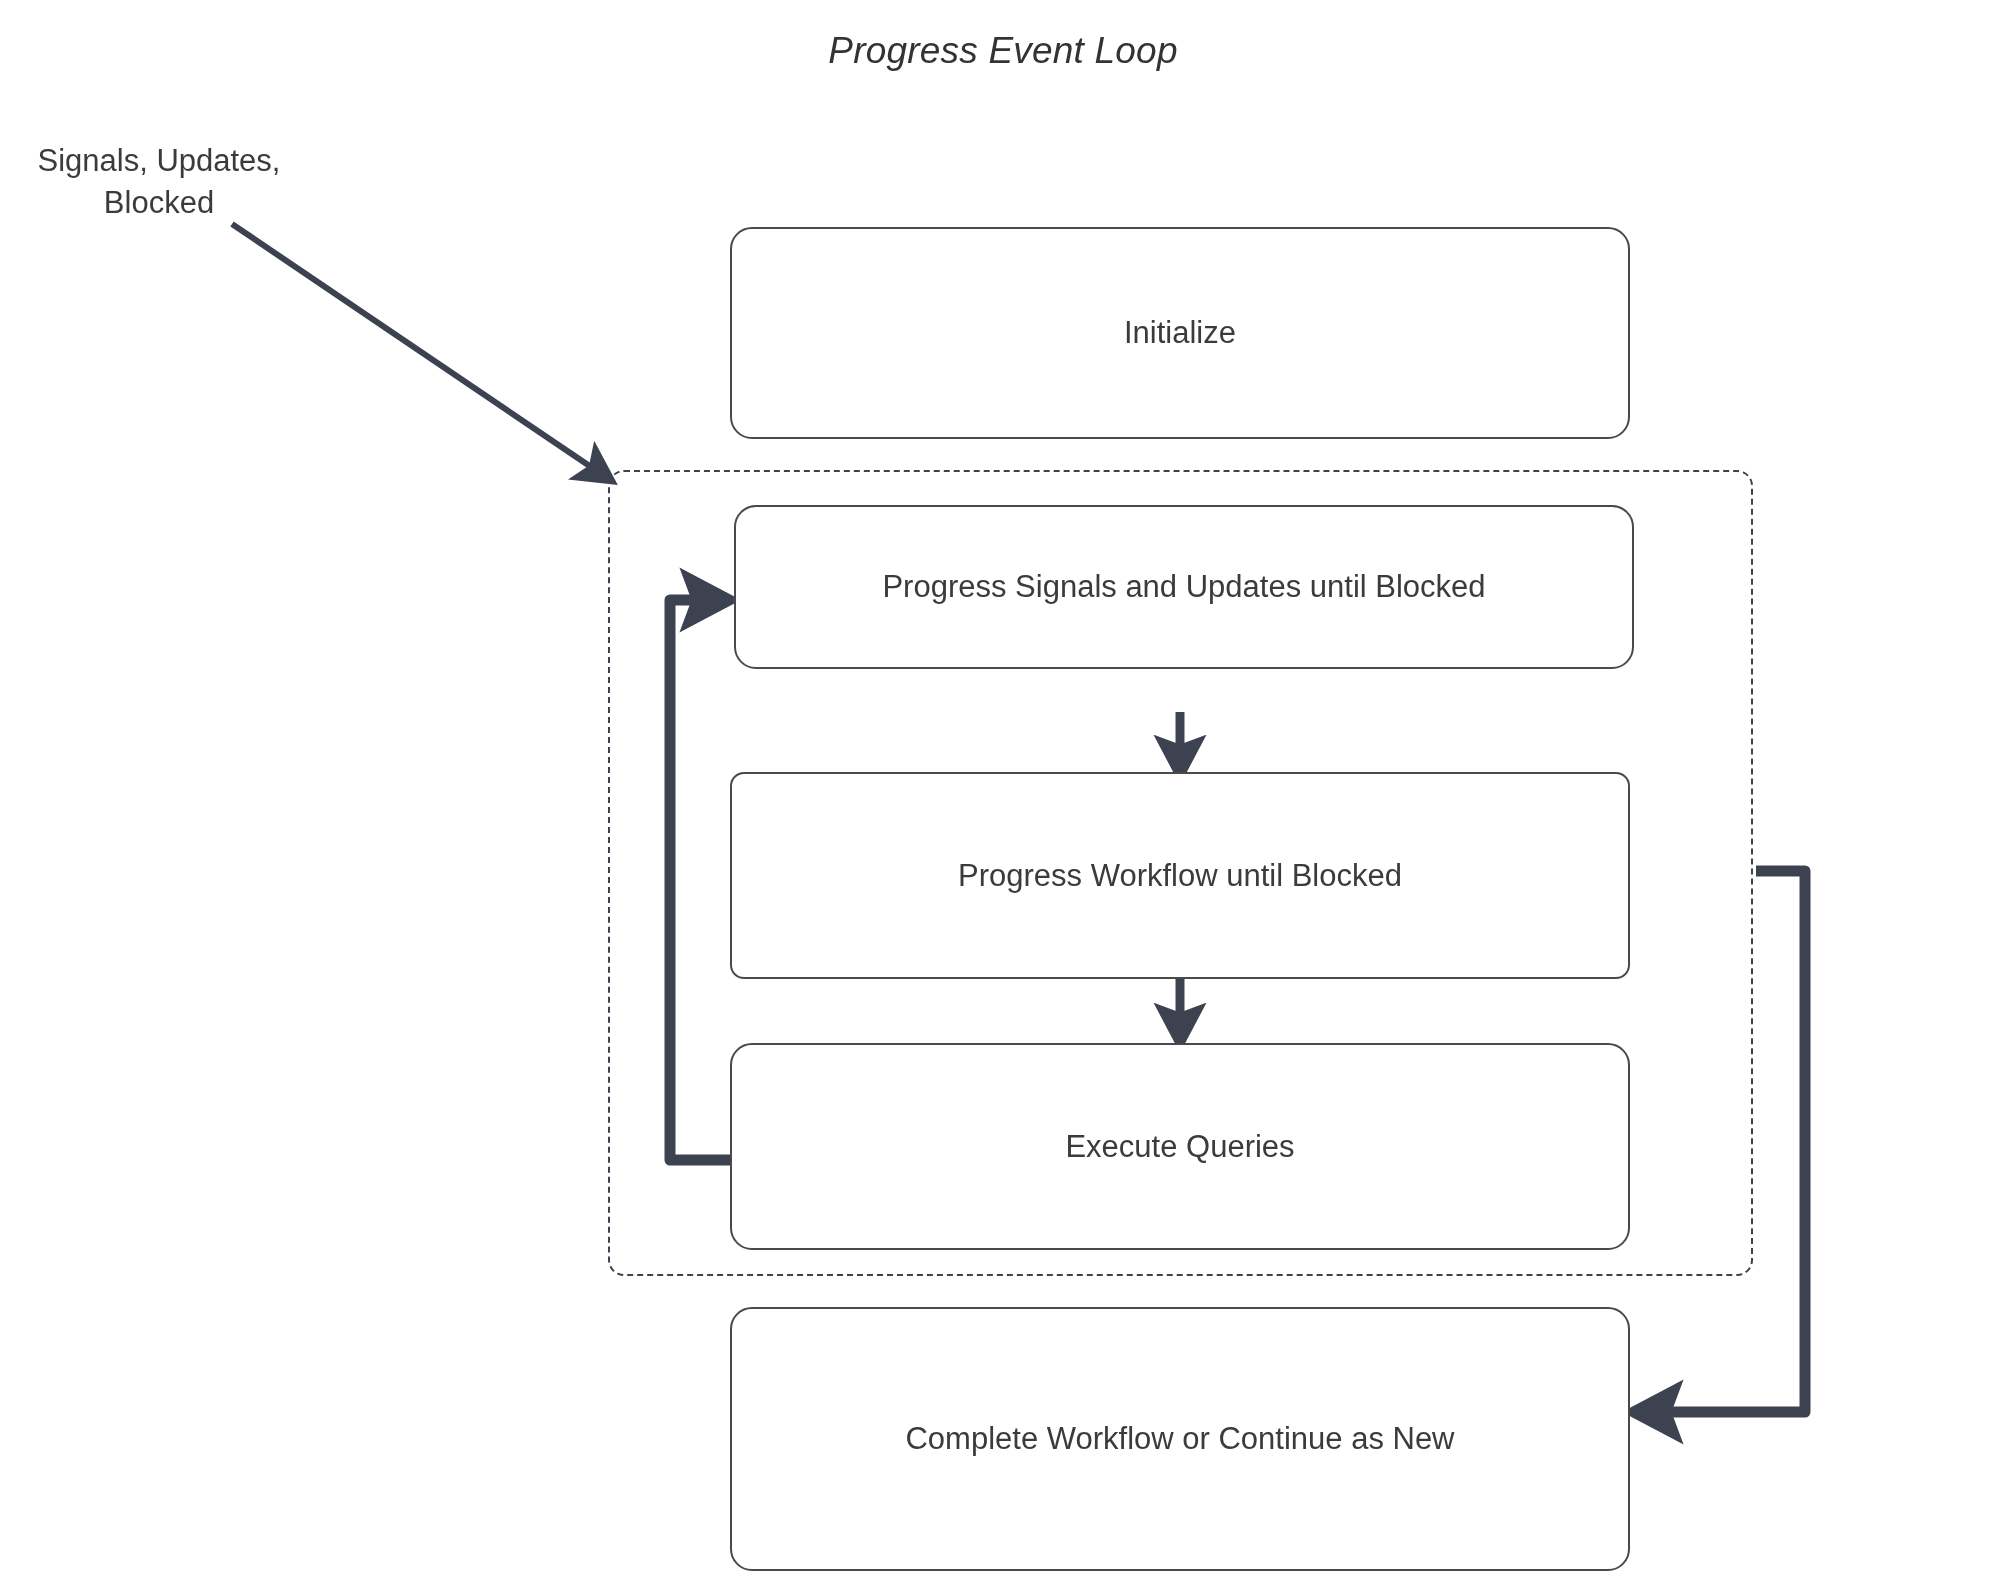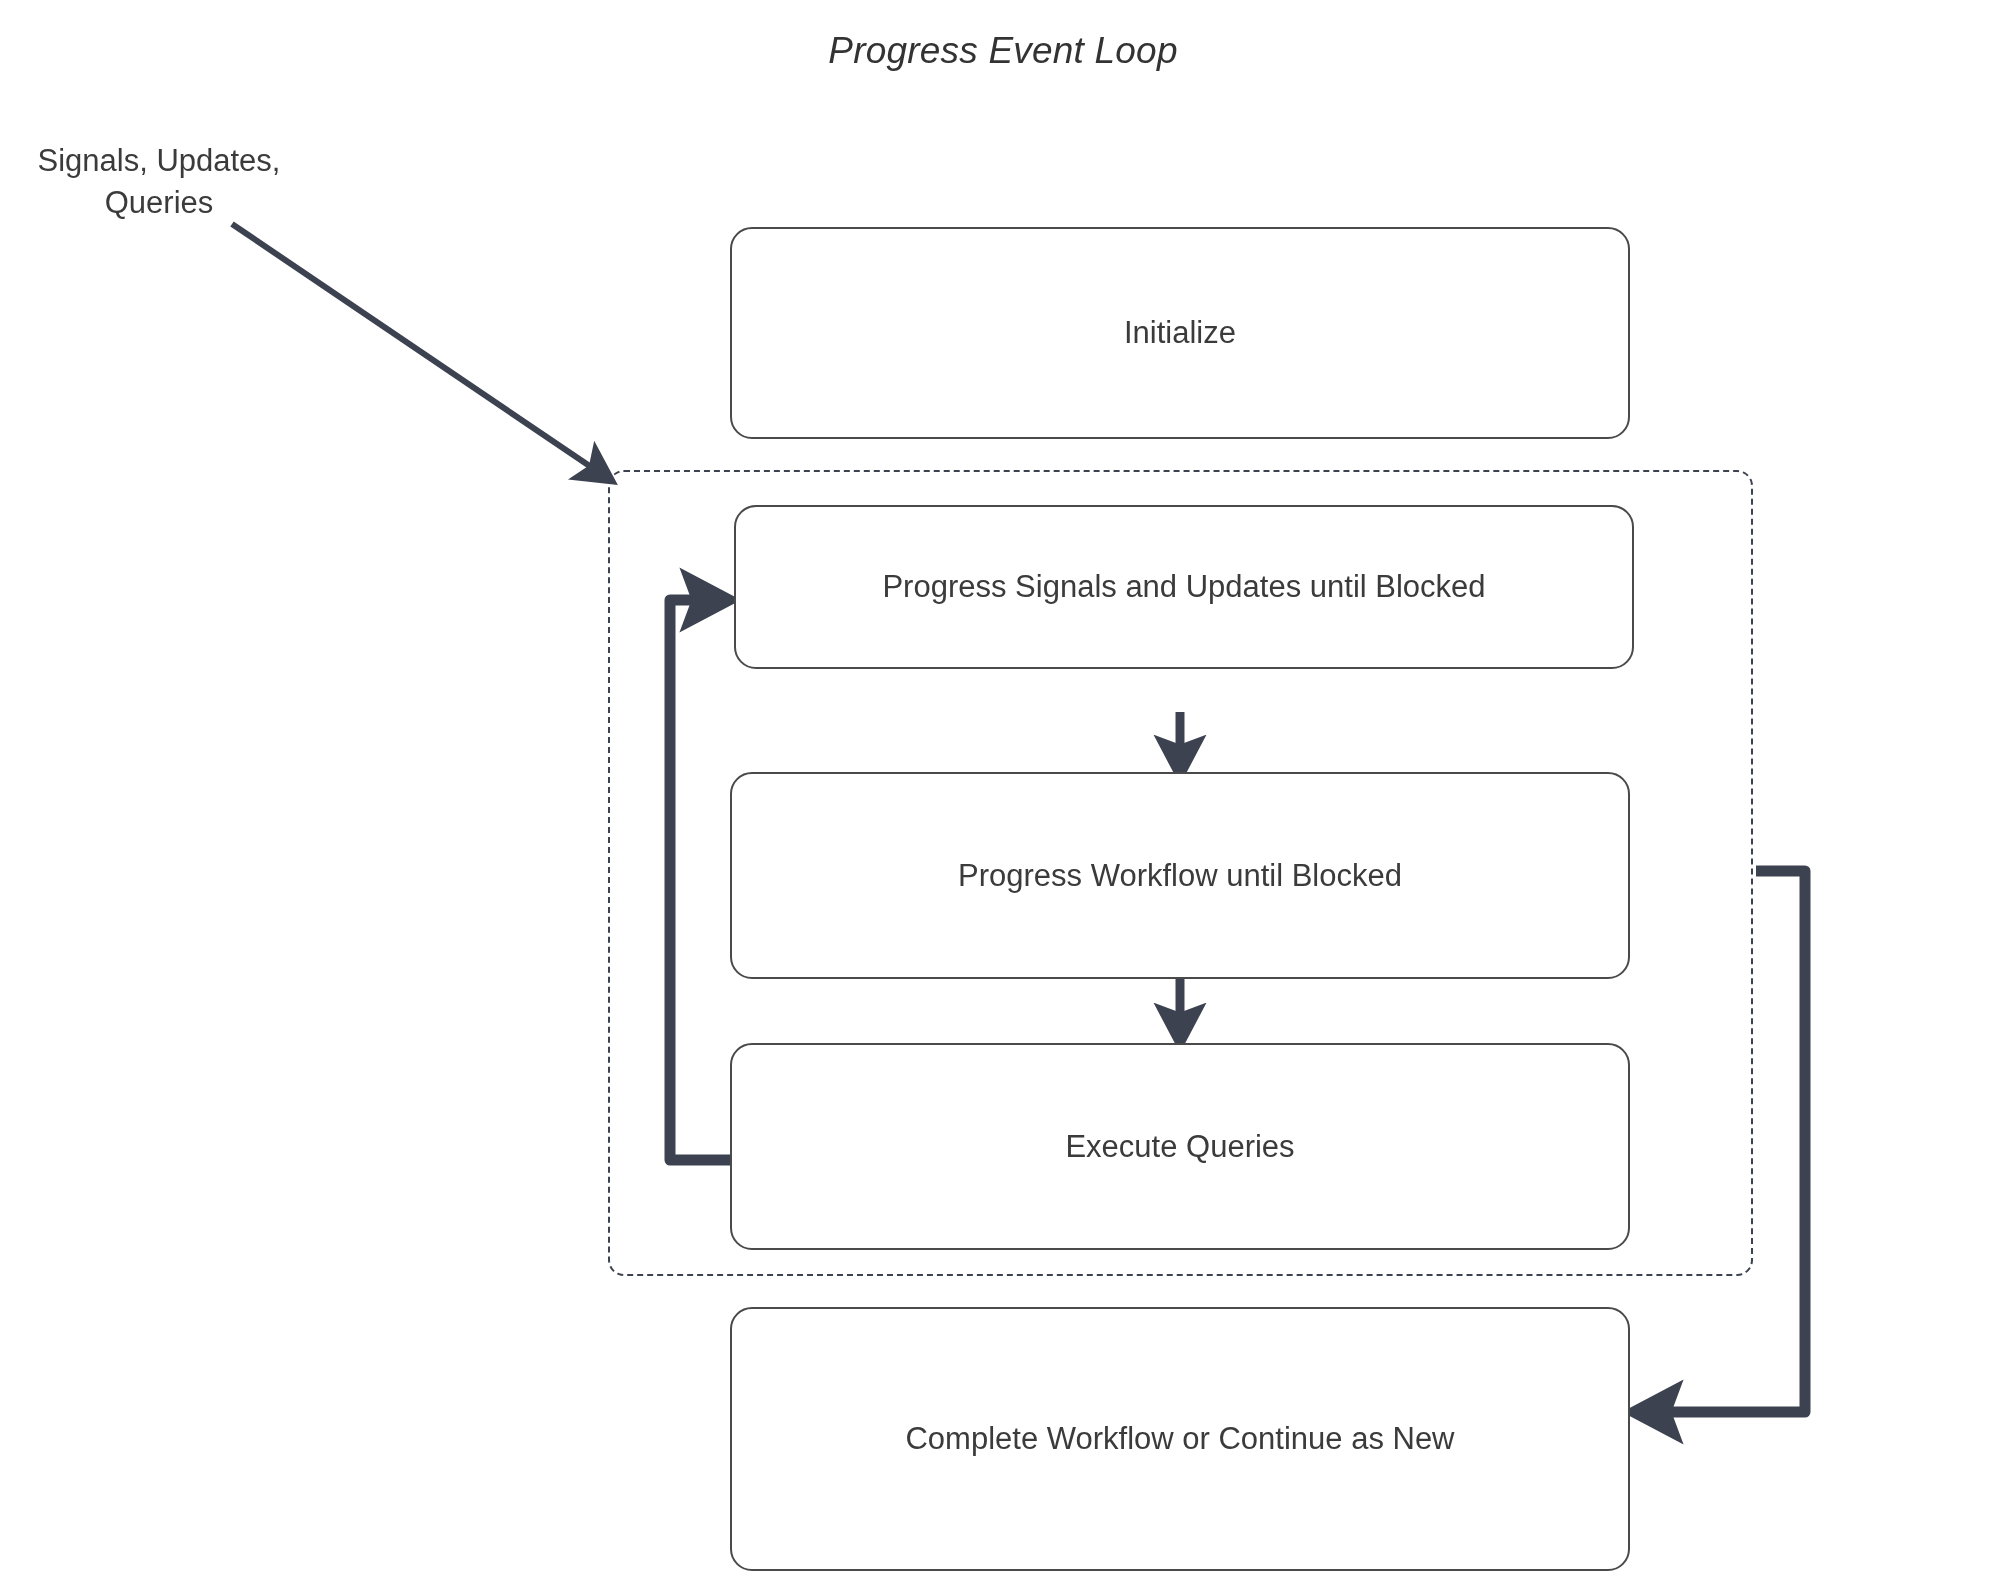--- a/index.html
+++ b/index.html
@@ -66,34 +66,34 @@
     justify-content: center;
   }
   .node-label {
     font-size: 31px;
     color: #3b3b3b;
     text-align: right;
     padding: 0 18px;
   }
   #node-initialize { left: 730px; top: 227px; width: 900px; height: 212px; }
   #node-progress-signals { left: 734px; top: 505px; width: 900px; height: 164px; }
-  #node-progress-workflow { left: 730px; top: 772px; width: 900px; height: 207px; }
+  #node-progress-workflow { left: 730px; top: 772px; width: 900px; height: 207px; border-radius: 14px; }
   #node-execute-queries { left: 730px; top: 1043px; width: 900px; height: 207px; }
   #node-complete-workflow { left: 730px; top: 1307px; width: 900px; height: 264px; }
 </style>
 </head>
 <body>
 
 <div id="canvas">
 
   <div class="title">Progress Event Loop</div>
 
   <div class="ext-label">
     <div>Signals, Updates,</div>
-    <div>Queries</div>
+    <div>Blocked</div>
   </div>
 
   <svg id="edges" viewBox="0 0 2006 1576">
     <defs>
       <marker id="arrow-thin" markerWidth="9" markerHeight="9" refX="3.2" refY="4.5" orient="auto" markerUnits="strokeWidth">
         <path d="M0,0.6 L7.4,4.5 L0,8.4 L1.6,4.5 Z" fill="#3d4250"></path>
       </marker>
       <marker id="arrow-fat" markerWidth="6.2" markerHeight="6.2" refX="2.6" refY="3.1" orient="auto" markerUnits="strokeWidth">
         <path d="M0,0.15 L5.6,3.1 L0,6.05 L1.1,3.1 Z" fill="#3d4250"></path>
       </marker>

